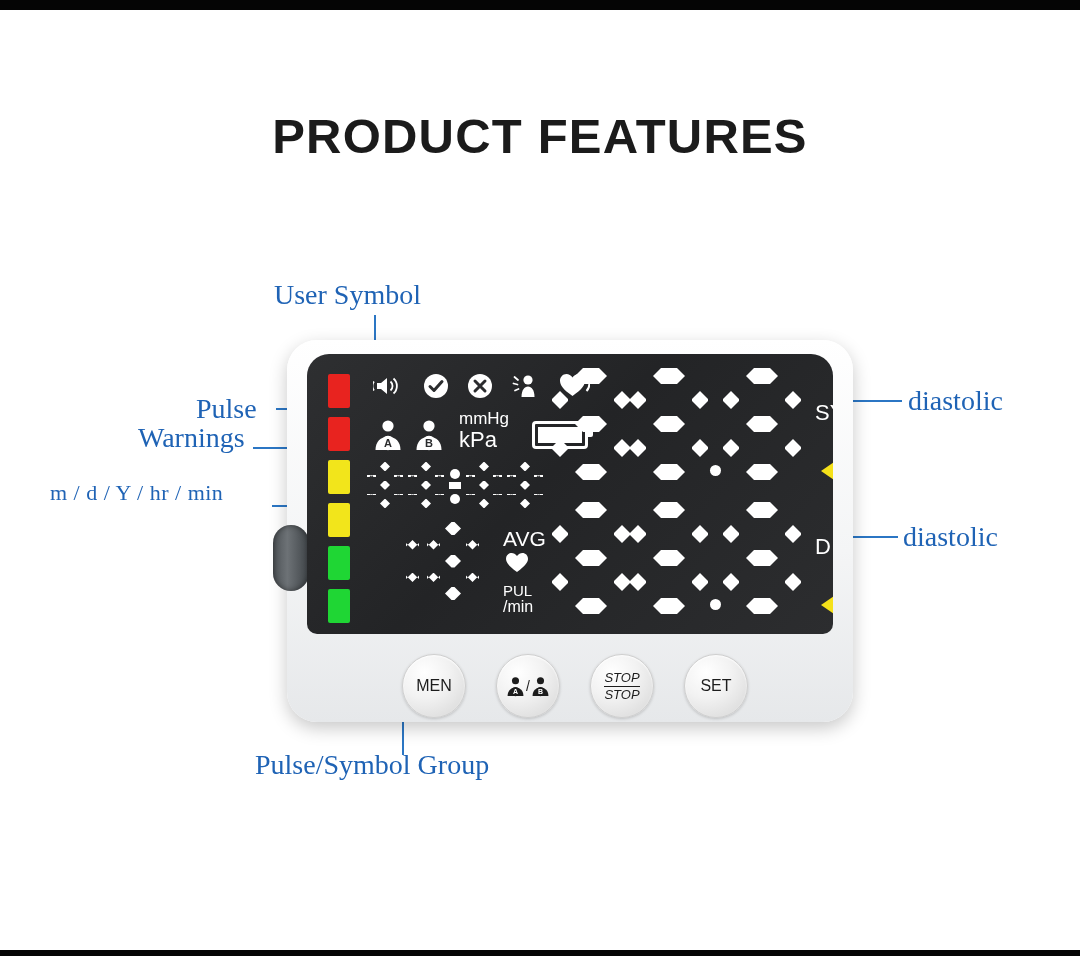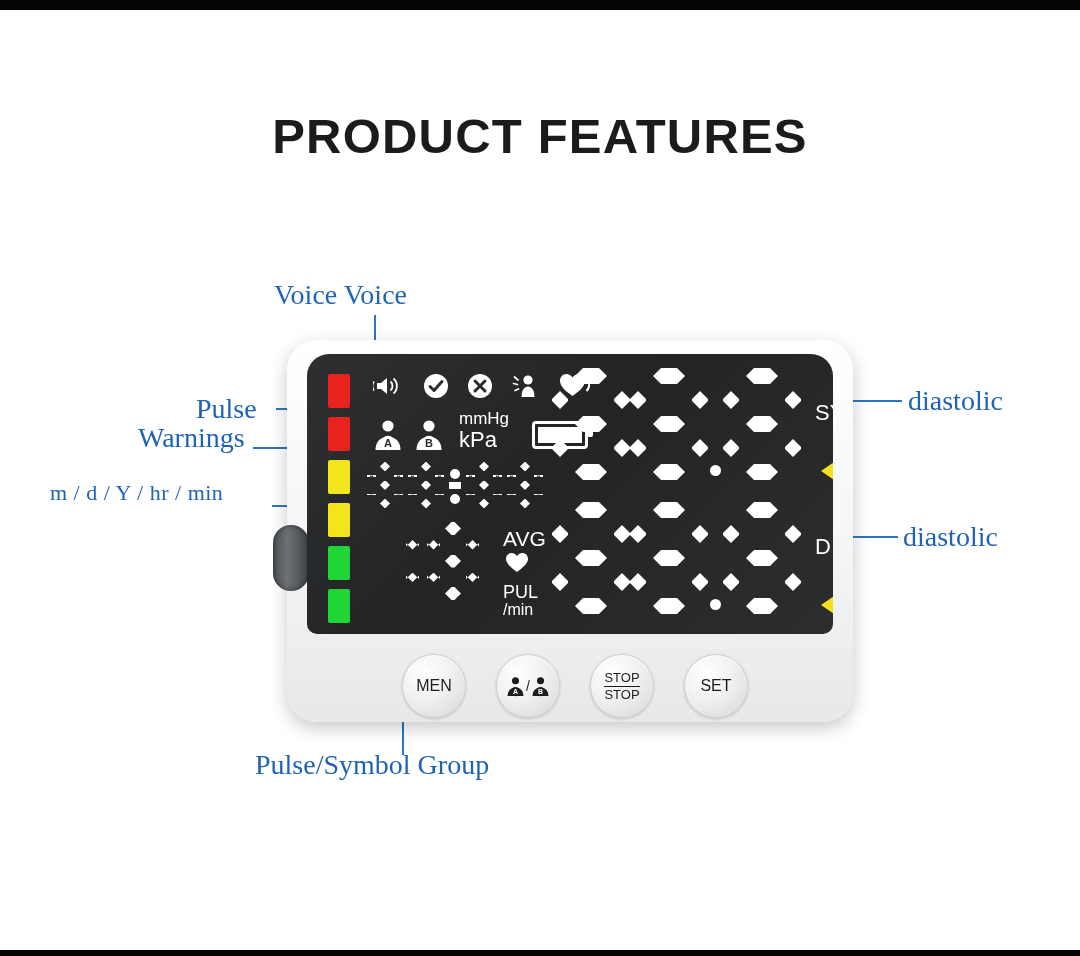--- a/index.html
+++ b/index.html
@@ -77,54 +77,54 @@
   .seg{position:relative;display:inline-block;}
   .seg span{position:absolute;background:#fff;display:block;}
   .colon{position:relative;display:inline-block;}
   .colon span{position:absolute;background:#fff;display:block;}
 
   .timerow{position:absolute;left:60px;top:108px;display:flex;align-items:center;gap:5px;}
   .pulserow{position:absolute;left:60px;top:168px;display:flex;align-items:flex-start;gap:8px;}
   .pul-labels{color:#fff;margin-left:16px;margin-top:6px;text-align:left;line-height:1.05;}
   .pul-labels .avg{font-size:21px;display:block;}
   .pul-labels .hrt{font-size:22px;display:block;margin:2px 0 6px 2px;}
-  .pul-labels .pul{font-size:18px;display:block;}
+  .pul-labels .pul{font-size:15px;display:block;}
   .pul-labels .min{font-size:16px;display:block;}
 
   .sysblock{position:absolute;left:245px;top:14px;display:flex;align-items:flex-start;}
   .diablock{position:absolute;left:245px;top:148px;display:flex;align-items:flex-start;}
   .bp-side{margin-left:14px;color:#fff;}
   .bp-side .tag{font-size:22px;display:block;margin-top:32px;}
   .tri{width:0;height:0;border-top:11px solid transparent;border-bottom:11px solid transparent;
        border-right:16px solid #f5e11a;margin-top:34px;margin-left:6px;}
   .dot{width:11px;height:11px;background:#fff;border-radius:50%;align-self:flex-end;margin:0 2px 6px 2px;}
 
   
   .btnrow{position:absolute;left:0;top:298px;width:566px;height:84px;}
   .btn{
     position:absolute;top:16px;width:62px;height:62px;border-radius:50%;
     background:radial-gradient(circle at 34% 28%,#ffffff 0%,#f2f2f2 42%,#e0e0e0 78%,#d2d2d2 100%);
     border:1px solid #cfcfcf;box-shadow:0 1px 3px rgba(0,0,0,.18), inset 0 1px 2px #fff;
     display:flex;align-items:center;justify-content:center;
     color:#1d1d1d;font-size:16px;font-family:"Liberation Sans",sans-serif;
   }
-  .btn-stop{font-size:13px;line-height:1.05;text-align:center;}
+  .btn-stop{font-size:13px;line-height:1.05;text-align:center;font-style:italic;}
   .btn-stop .top{display:block;border-bottom:1.4px solid #1d1d1d;padding-bottom:1px;}
   .btn-stop .bot{display:block;padding-top:1px;}
   .ab{display:flex;align-items:center;gap:1px;font-size:14px;}
 </style>
 </head>
 <body>
 
 <div class="edge-bar edge-top"></div>
 <div class="edge-bar edge-bottom"></div>
 
 <div class="page-title">PRODUCT FEATURES</div>
 
-<div class="callout lbl-voice">Voice Voice</div>
+<div class="callout lbl-voice">User Symbol</div>
 <div class="callout lbl-user">Pulse</div>
 <div class="callout lbl-warn">Warnings</div>
 <div class="callout lbl-date">m / d / Y / hr / min</div>
 <div class="callout lbl-pulse">Pulse/Symbol Group</div>
 <div class="callout lbl-sys">diastolic</div>
 <div class="callout lbl-dia">diastolic</div>
 
 <div class="lead lead-v" style="left:374px;top:315px;height:78px;"></div>
 <div class="lead lead-h" style="left:374px;top:434px;width:66px;"></div>
 <div class="lead lead-v" style="left:440px;top:418px;height:17px;"></div>

